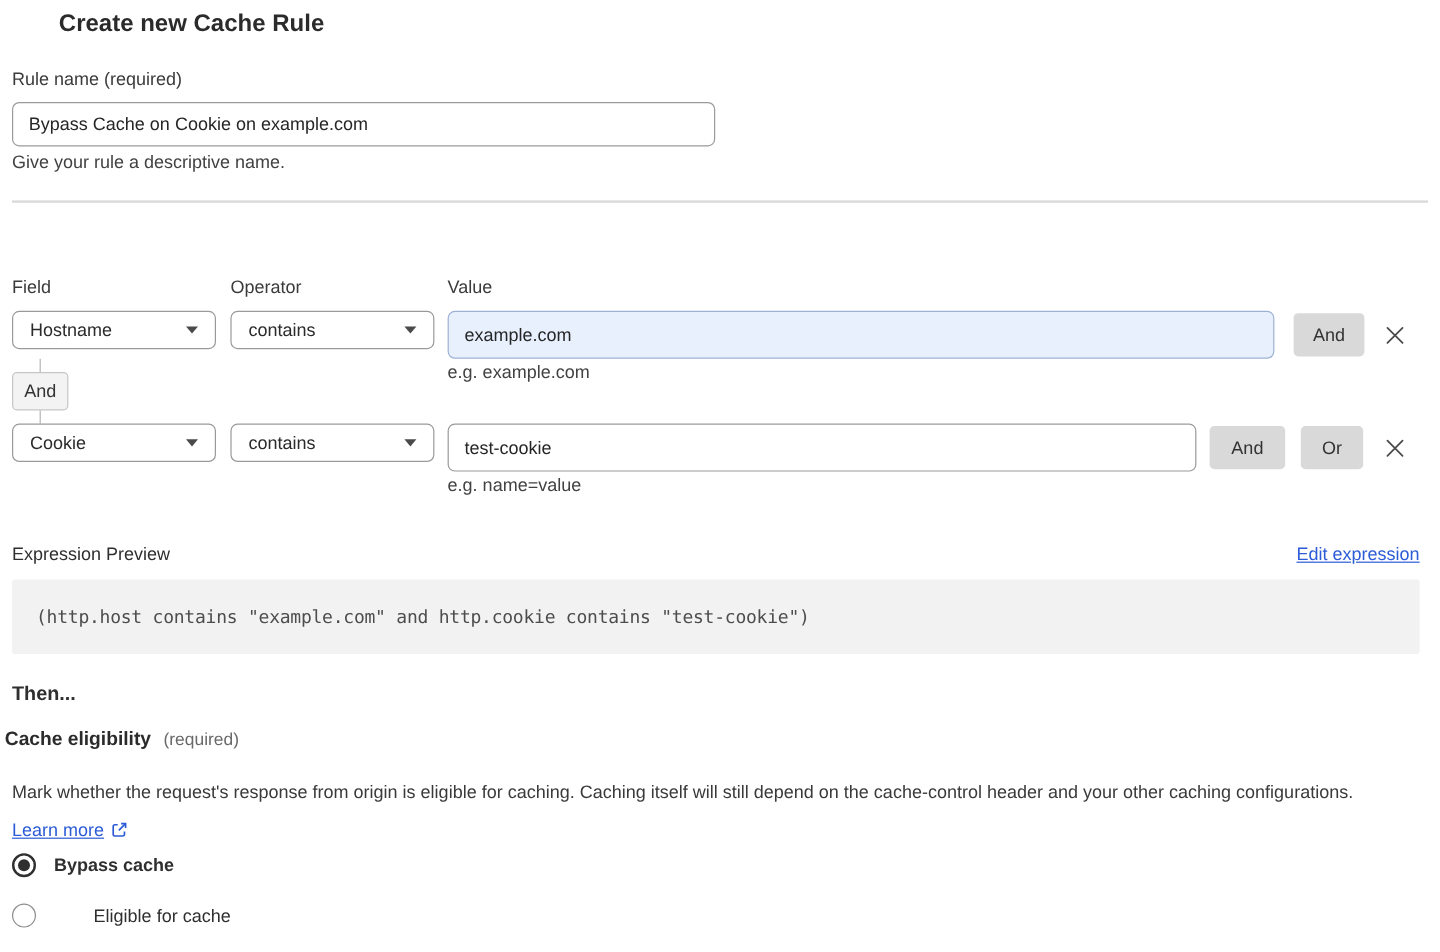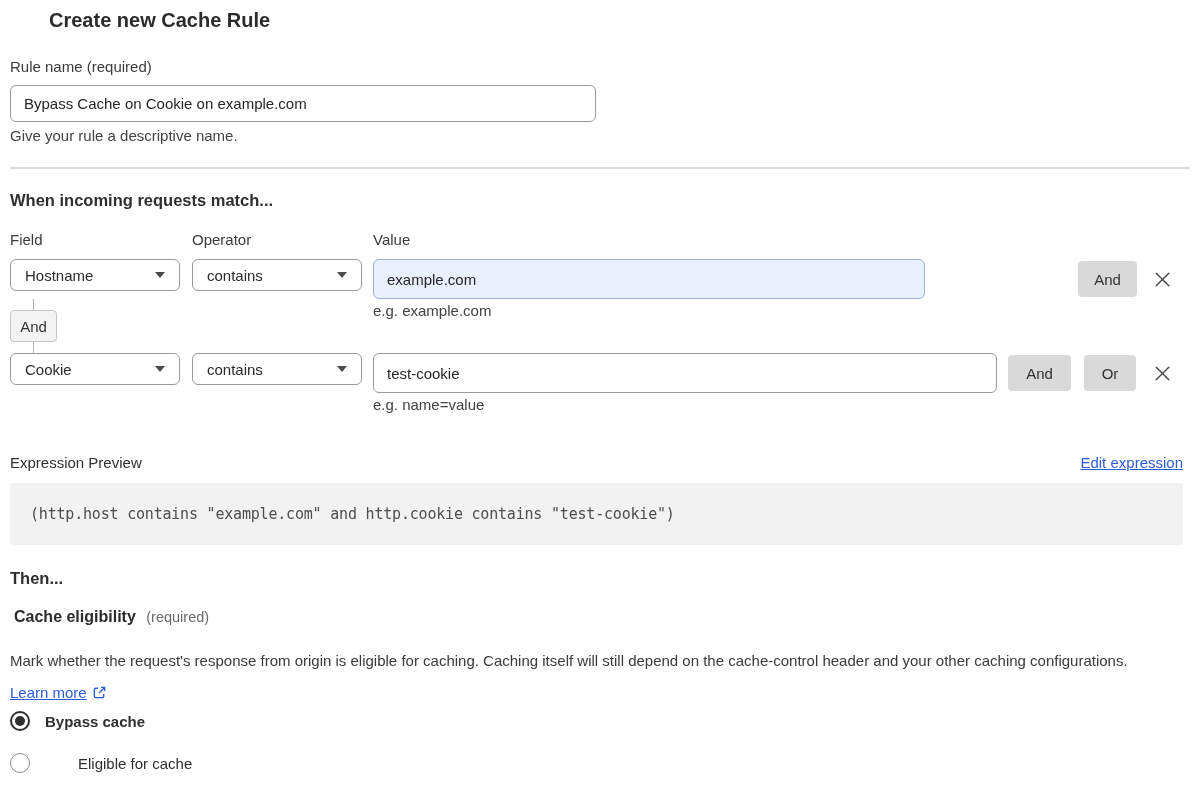--- a/index.html
+++ b/index.html
@@ -82,35 +82,34 @@
   <div class="abs h1" style="left:10px; top:9px;">Create new Cache Rule</div>
 
   <div class="abs label" style="left:10px; top:58px;">Rule name (required)</div>
   <div class="abs helper" style="left:10px; top:127px;">Give your rule a descriptive name.</div>
   <div class="abs" style="left:10px; top:85px; width:586px;">
     <input class="text-input" type="text" value="Bypass Cache on Cookie on example.com" style="">
   </div>
 
   <div class="abs divider" style="left:10px; top:167px; width:1180px;"></div>
 
-  <div class="abs h2" style="left:10px; top:191px;">When incoming requests match...</div>
 
   <div class="abs label" style="left:10px; top:231px;">Field</div>
   <div class="abs label" style="left:192px; top:231px;">Operator</div>
   <div class="abs label" style="left:373px; top:231px;">Value</div>
 
   <div class="abs select" style="left:10px; top:259px; width:170px;">
     <span>Hostname</span>
     <span class="chev"></span>
   </div>
   <div class="abs select" style="left:192px; top:259px; width:170px;">
     <span>contains</span>
     <span class="chev"></span>
   </div>
-  <div class="abs value-wrap" style="left:373px; top:259px; width:552px;">
+  <div class="abs value-wrap" style="left:373px; top:259px; width:689px;">
     <input class="text-input focused" type="text" value="example.com" style="">
   </div>
   <button class="abs gray-btn" style="left:1078px; top:261px; width:59px;">And</button>
   <button class="abs icon-btn" style="left:1150px; top:268px; width:24px; height:22px;">
     <svg width="21" height="21" viewBox="0 0 20 20">
       <path d="M4 4l12 12M16 4L4 16" stroke="#4a4a4a" stroke-width="1.4" stroke-linecap="round"></path>
     </svg>
   </button>
   <div class="abs helper" style="left:373px; top:302px;">e.g. example.com</div>
 
@@ -139,21 +138,21 @@
   <div class="abs helper" style="left:373px; top:396px;">e.g. name=value</div>
 
   <div class="abs label" style="left:10px; top:454px; font-size:15px; color:#2f2f2f;">Expression Preview</div>
   <a class="abs link" style="right:17px; top:454px;">Edit expression</a>
   <div class="abs code-block" style="left:10px; top:483px; width:1173px;">
     <span>(http.host contains "example.com" and http.cookie contains "test-cookie")</span>
   </div>
 
   <div class="abs h2" style="left:10px; top:569px;">Then...</div>
 
-  <div class="abs" style="left:14px; top:608px; font-size:16px; font-weight:700; color:#2b2b2b;">
+  <div class="abs" style="left:4px; top:608px; font-size:16px; font-weight:700; color:#2b2b2b;">
     <span>Cache eligibility</span>
     <span class="req" style="margin-left:6px;">(required)</span>
   </div>
 
   <div class="abs para" style="left:10px; top:645px; width:1155px;">
     <span>Mark whether the request's response from origin is eligible for caching. Caching itself will still depend on the cache-control header and your other caching configurations.</span>
     <a class="link"><span>Learn more</span><svg class="ext-icon" width="15" height="15" viewBox="0 0 16 16">
           <path d="M6.5 3.5H4A1.5 1.5 0 0 0 2.5 5v7A1.5 1.5 0 0 0 4 13.5h7a1.5 1.5 0 0 0 1.5-1.5V9.5" fill="none" stroke="#2b5bd7" stroke-width="1.5"></path>
           <path d="M9.5 2.5H13.5V6.5" fill="none" stroke="#2b5bd7" stroke-width="1.5"></path>
           <path d="M13.2 2.8L7.5 8.5" fill="none" stroke="#2b5bd7" stroke-width="1.5"></path>

